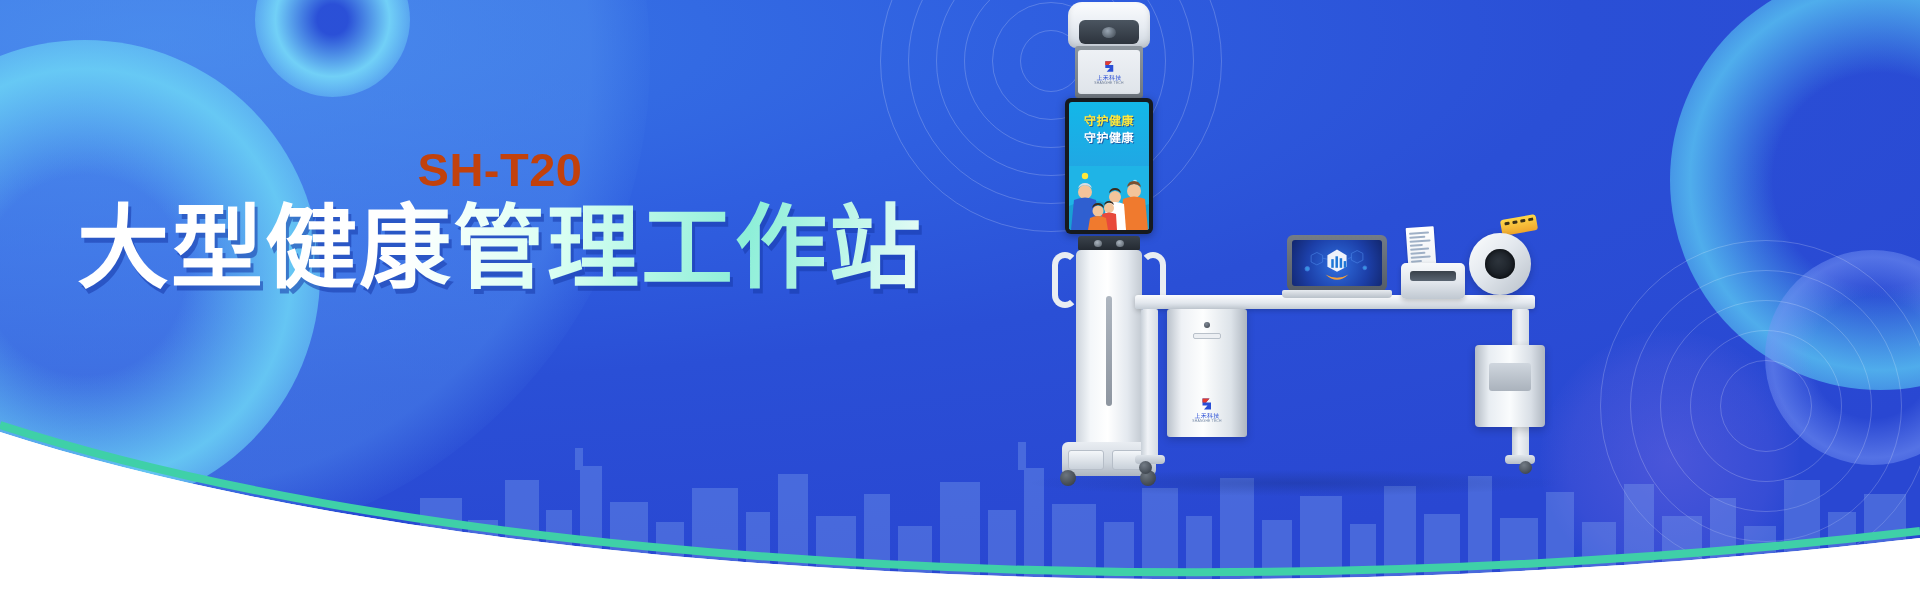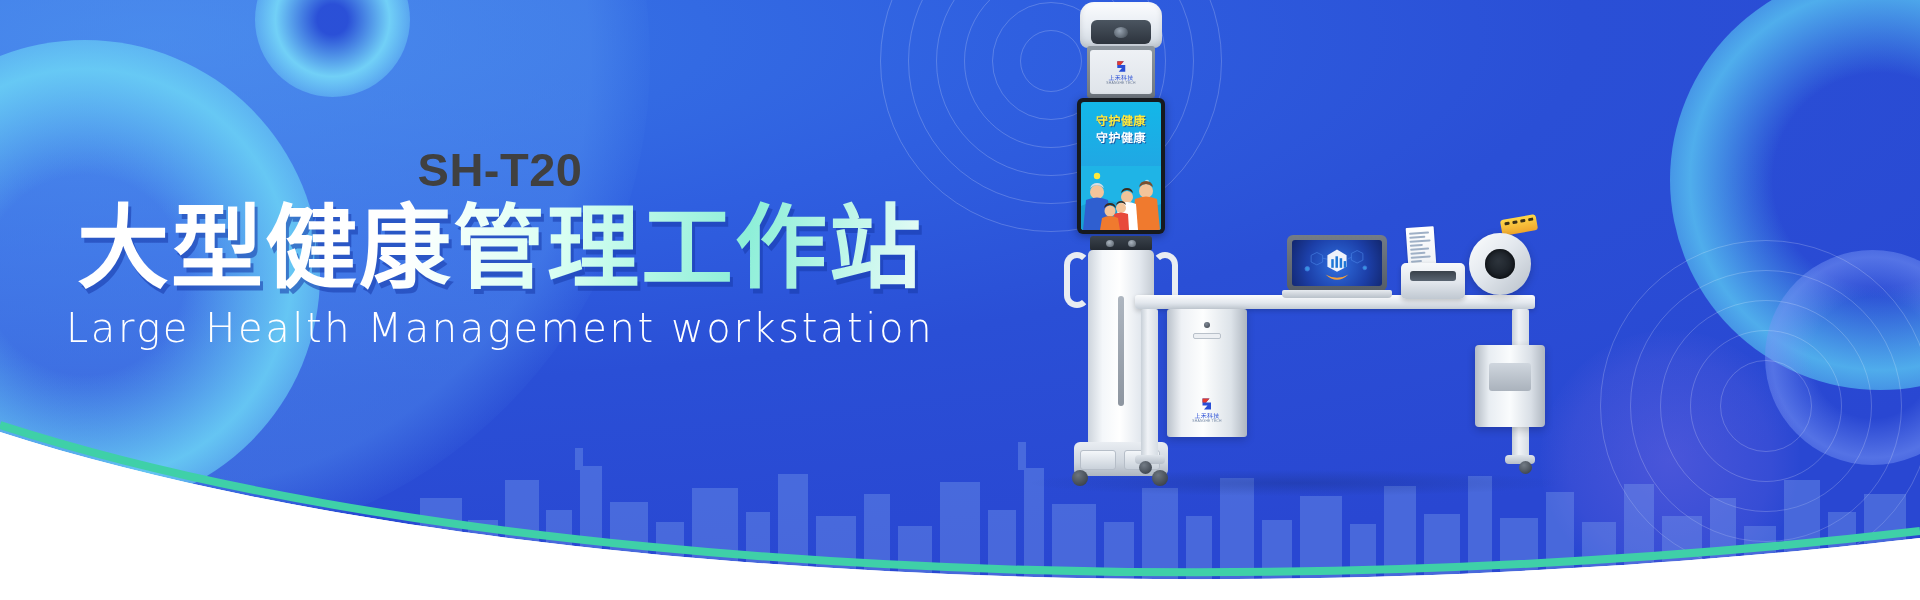--- a/index.html
+++ b/index.html
@@ -55,21 +55,21 @@
   .skyline{position:absolute;left:0;bottom:0;width:1920px;height:230px;opacity:.30;}
 
   
   .wave{position:absolute;left:0;bottom:0;width:1920px;height:320px;}
 
   
   .copy{position:absolute;left:0;top:0;width:1060px;height:600px;}
   .sh-code{
     position:absolute;left:0;top:142px;width:1000px;
     text-align:center;
-    font-size:47px;font-weight:bold;color:#404040;
+    font-size:47px;font-weight:bold;color:#c2410c;
     letter-spacing:.5px;
     font-family:"Liberation Sans","DejaVu Sans",sans-serif;
   }
   .cn-title{
     position:absolute;left:0;top:200px;width:1000px;
     text-align:center;
     font-size:92px;font-weight:bold;line-height:1.06;
     letter-spacing:2px;
     font-family:"DejaVu Sans","Liberation Sans",sans-serif;
     background:linear-gradient(100deg,#ffffff 0%,#ffffff 40%,#d8fff2 56%,#8defd8 74%,#ffffff 97%);
@@ -82,21 +82,21 @@
     text-align:center;
     font-size:40px;font-weight:300;color:#ffffff;
     letter-spacing:2.6px;
     font-family:"DejaVu Sans","Liberation Sans",sans-serif;
   }
 
   
   .product{position:absolute;left:1010px;top:0;width:560px;height:600px;}
 
   
-  .kiosk{position:absolute;left:56px;top:2px;width:110px;height:490px;}
+  .kiosk{position:absolute;left:44px;top:2px;width:110px;height:490px;}
   .k-head{
     position:absolute;left:14px;top:0;width:82px;height:46px;
     background:linear-gradient(180deg,#fbfcfe 0%,#e7ecf2 55%,#cdd5de 100%);
     border-radius:14px 14px 8px 8px;
     box-shadow:inset 0 -3px 6px rgba(0,0,0,.12);
   }
   .k-head::after{
     content:"";position:absolute;left:11px;top:18px;width:60px;height:24px;
     background:linear-gradient(180deg,#4b5560,#2c333c);
     border-radius:6px;
@@ -393,21 +393,20 @@
     <svg class="wave" viewBox="0 0 1920 320" preserveAspectRatio="none">
       <path d="M0,152 C360,268 900,312 1400,296 C1620,289 1800,272 1920,258 L1920,320 L0,320 Z" fill="#ffffff"></path>
       <path d="M0,145 C360,261 900,305 1400,289 C1620,282 1800,265 1920,251" fill="none" stroke="#3fd0a8" stroke-width="8"></path>
       <path d="M0,152 C360,268 900,312 1400,296 C1620,289 1800,272 1920,258 L1920,320 L0,320 Z" fill="#ffffff"></path>
     </svg>
   </div>
 
   <div class="copy">
     <div class="sh-code">SH-T20</div>
     <div class="cn-title">大型健康管理工作站</div>
-    <div class="en-title">Large Health Management workstation</div>
   </div>
 
   <div class="shadow-floor"></div>
   <div class="product">
 
     <div class="kiosk">
       <div class="k-head"></div>
       <div class="k-lens"></div>
       <div class="k-neck"></div>
 

